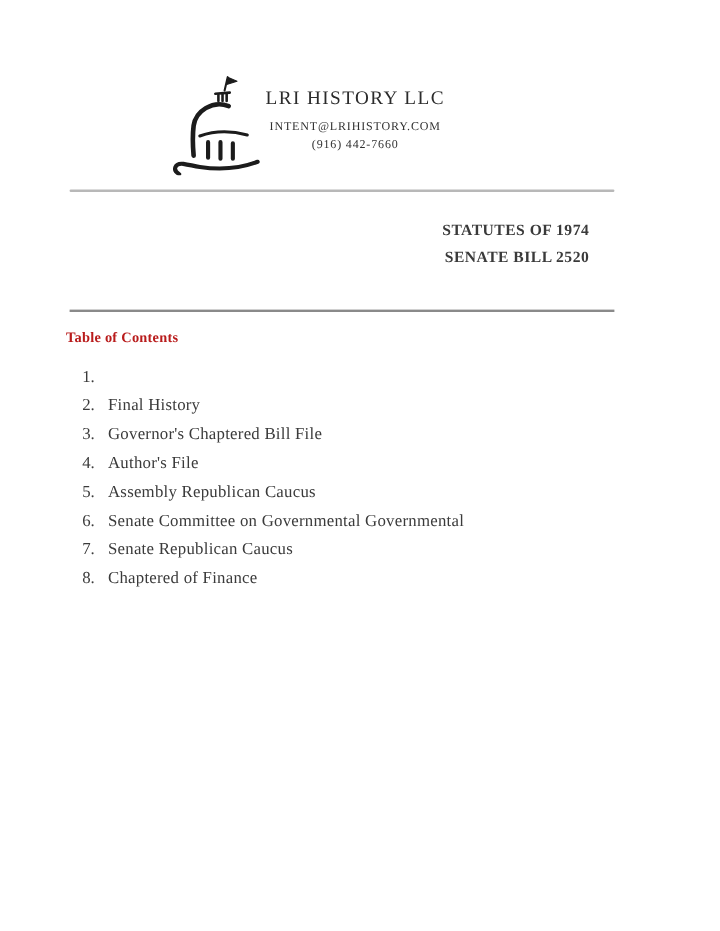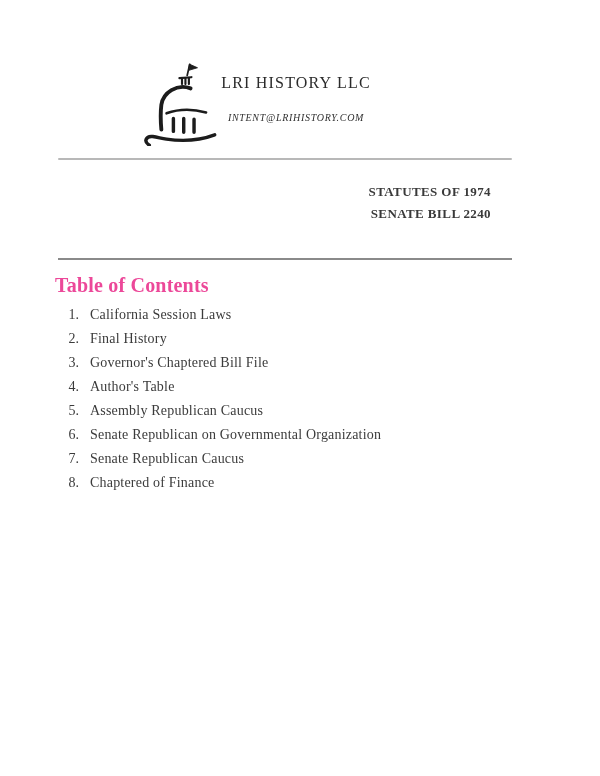--- a/index.html
+++ b/index.html
@@ -16,39 +16,39 @@
   }
   .header-text {
     position:absolute; top:74px; left:0; width:592px; text-align:center;
   }
   .company-name {
     font-size:16px; letter-spacing:1.2px; color:#2b2b2b; line-height:18px;
   }
   .contact-line {
     font-size:10px; letter-spacing:0.7px; color:#303030; line-height:15px;
   }
-  .contact-first { margin-top:18px;font-style:italic; }
+  .contact-first { margin-top:6px; }
 
   
   .rule { position:absolute; left:58px; width:454px; }
   .rule-1 { top:158px; height:2px; background:#b8b8b8; border-radius:1px; }
   .rule-2 { top:258px; height:1.5px; background:#8a8a8a; }
 
   
   .reference {
     position:absolute; top:181px; right:109px; text-align:right;
     font-weight:bold; font-size:13px; line-height:22px; color:#3a3a3a;
     letter-spacing:0.4px;
   }
   .ref-line { white-space:pre; }
 
   
   .toc-title {
     position:absolute; top:274px; left:55px;
-    font-weight:bold; font-size:20px; color:#ec4899; letter-spacing:0.2px;
+    font-weight:bold; font-size:12px; color:#b91c1c; letter-spacing:0.2px;
   }
   .toc-list {
     position:absolute; top:308px; left:60px; margin:0; padding:0;
     list-style:none; font-size:14px; color:#3b3b3b;
   }
   .toc-item { display:flex; line-height:14.5px; margin-bottom:9.5px; }
   .toc-num  { width:19px; text-align:right; margin-right:11px; flex:none; }
   .toc-label{ letter-spacing:0.2px; }
 
   .logo svg path { stroke:#1c1c1c; }
@@ -73,57 +73,57 @@
 
       <path d="M40,68 L40,83 M52,68 L52,84 M64,69 L64,84" stroke-width="4"></path>
 
       <path d="M12,99 C5,95 8,88 16,89 C22,90 26,91 32,92 C52,95 72,93 88,87" stroke-width="4"></path>
     </svg>
   </div>
 
   <div class="header-text">
     <div class="company-name">LRI HISTORY LLC</div>
     <div class="contact-line contact-first">INTENT@LRIHISTORY.COM</div>
+    <div class="contact-line">(916) 442-7660</div>
   </div>
 
   <div class="rule rule-1"></div>
 
   <div class="reference">
     <div class="ref-line">STATUTES OF 1974</div>
-    <div class="ref-line">SENATE BILL 2240</div>
+    <div class="ref-line">SENATE BILL 2520</div>
   </div>
 
   <div class="rule rule-2"></div>
 
   <div class="toc-title">Table of Contents</div>
 
   <ol class="toc-list">
     <li class="toc-item">
       <span class="toc-num">1.</span>
-      <span class="toc-label">California Session Laws</span>
     </li>
     <li class="toc-item">
       <span class="toc-num">2.</span>
       <span class="toc-label">Final History</span>
     </li>
     <li class="toc-item">
       <span class="toc-num">3.</span>
       <span class="toc-label">Governor's Chaptered Bill File</span>
     </li>
     <li class="toc-item">
       <span class="toc-num">4.</span>
-      <span class="toc-label">Author's Table</span>
+      <span class="toc-label">Author's File</span>
     </li>
     <li class="toc-item">
       <span class="toc-num">5.</span>
       <span class="toc-label">Assembly Republican Caucus</span>
     </li>
     <li class="toc-item">
       <span class="toc-num">6.</span>
-      <span class="toc-label">Senate Republican on Governmental Organization</span>
+      <span class="toc-label">Senate Committee on Governmental Governmental</span>
     </li>
     <li class="toc-item">
       <span class="toc-num">7.</span>
       <span class="toc-label">Senate Republican Caucus</span>
     </li>
     <li class="toc-item">
       <span class="toc-num">8.</span>
       <span class="toc-label">Chaptered of Finance</span>
     </li>
   </ol>

